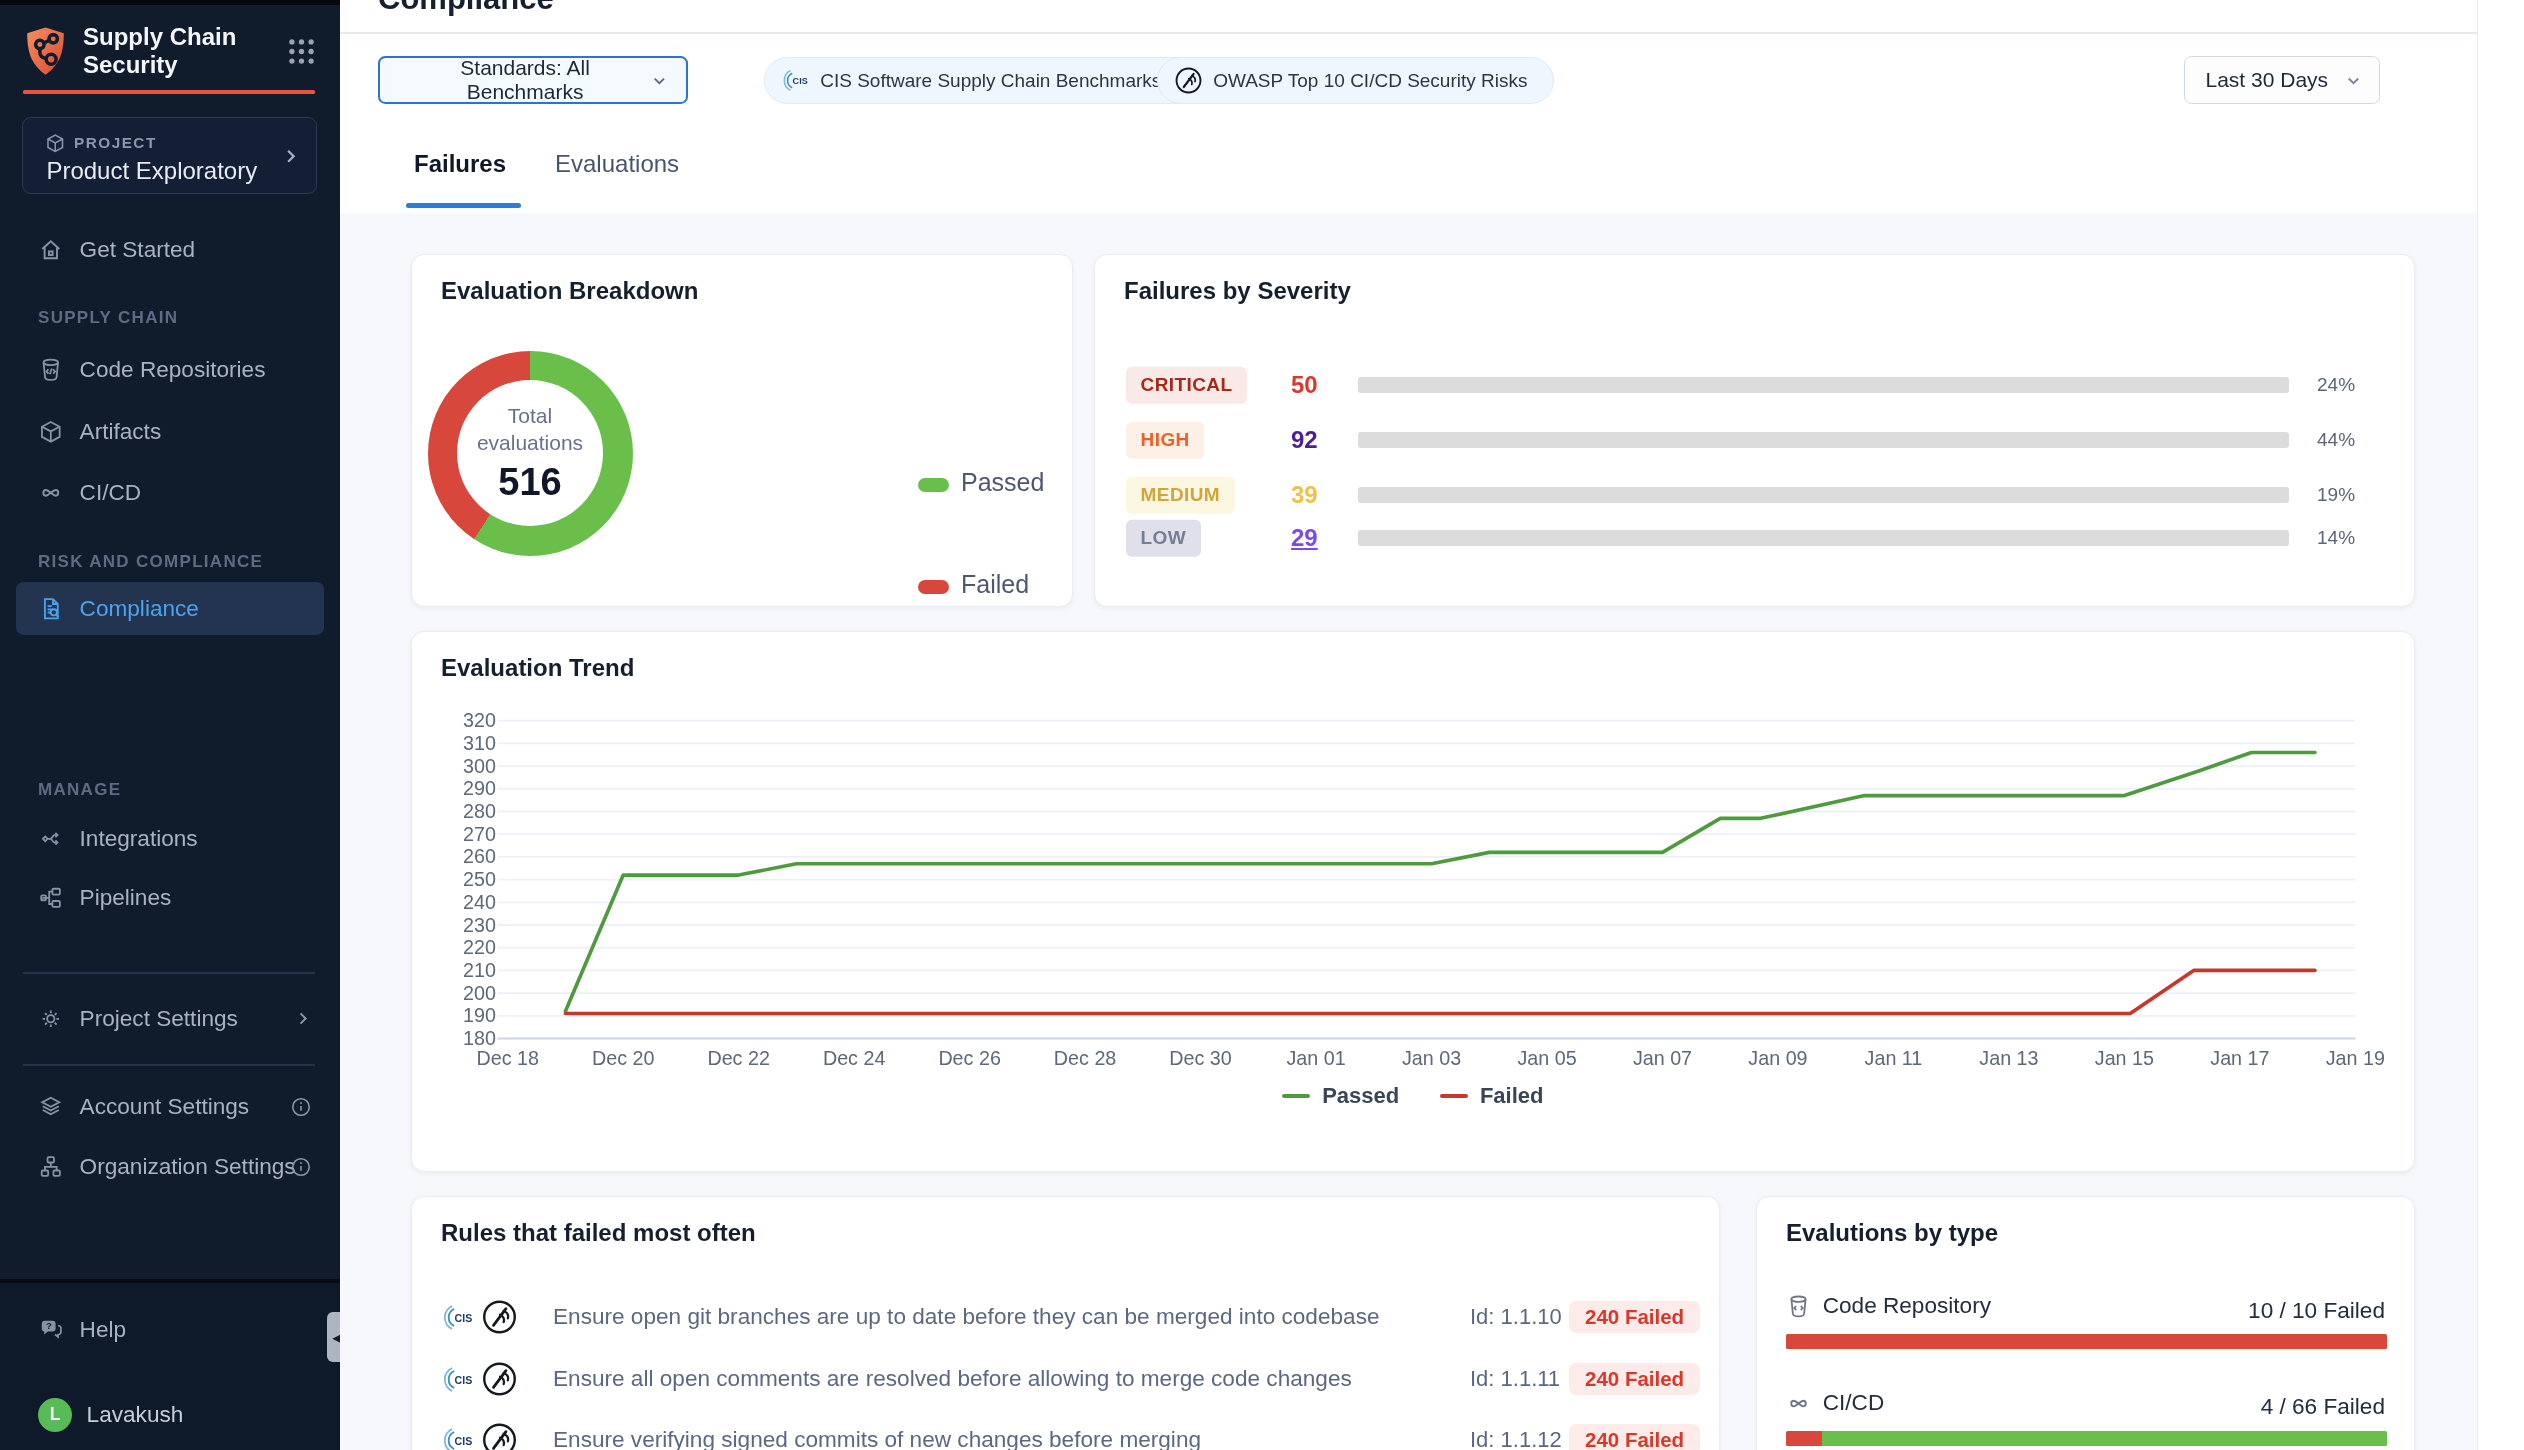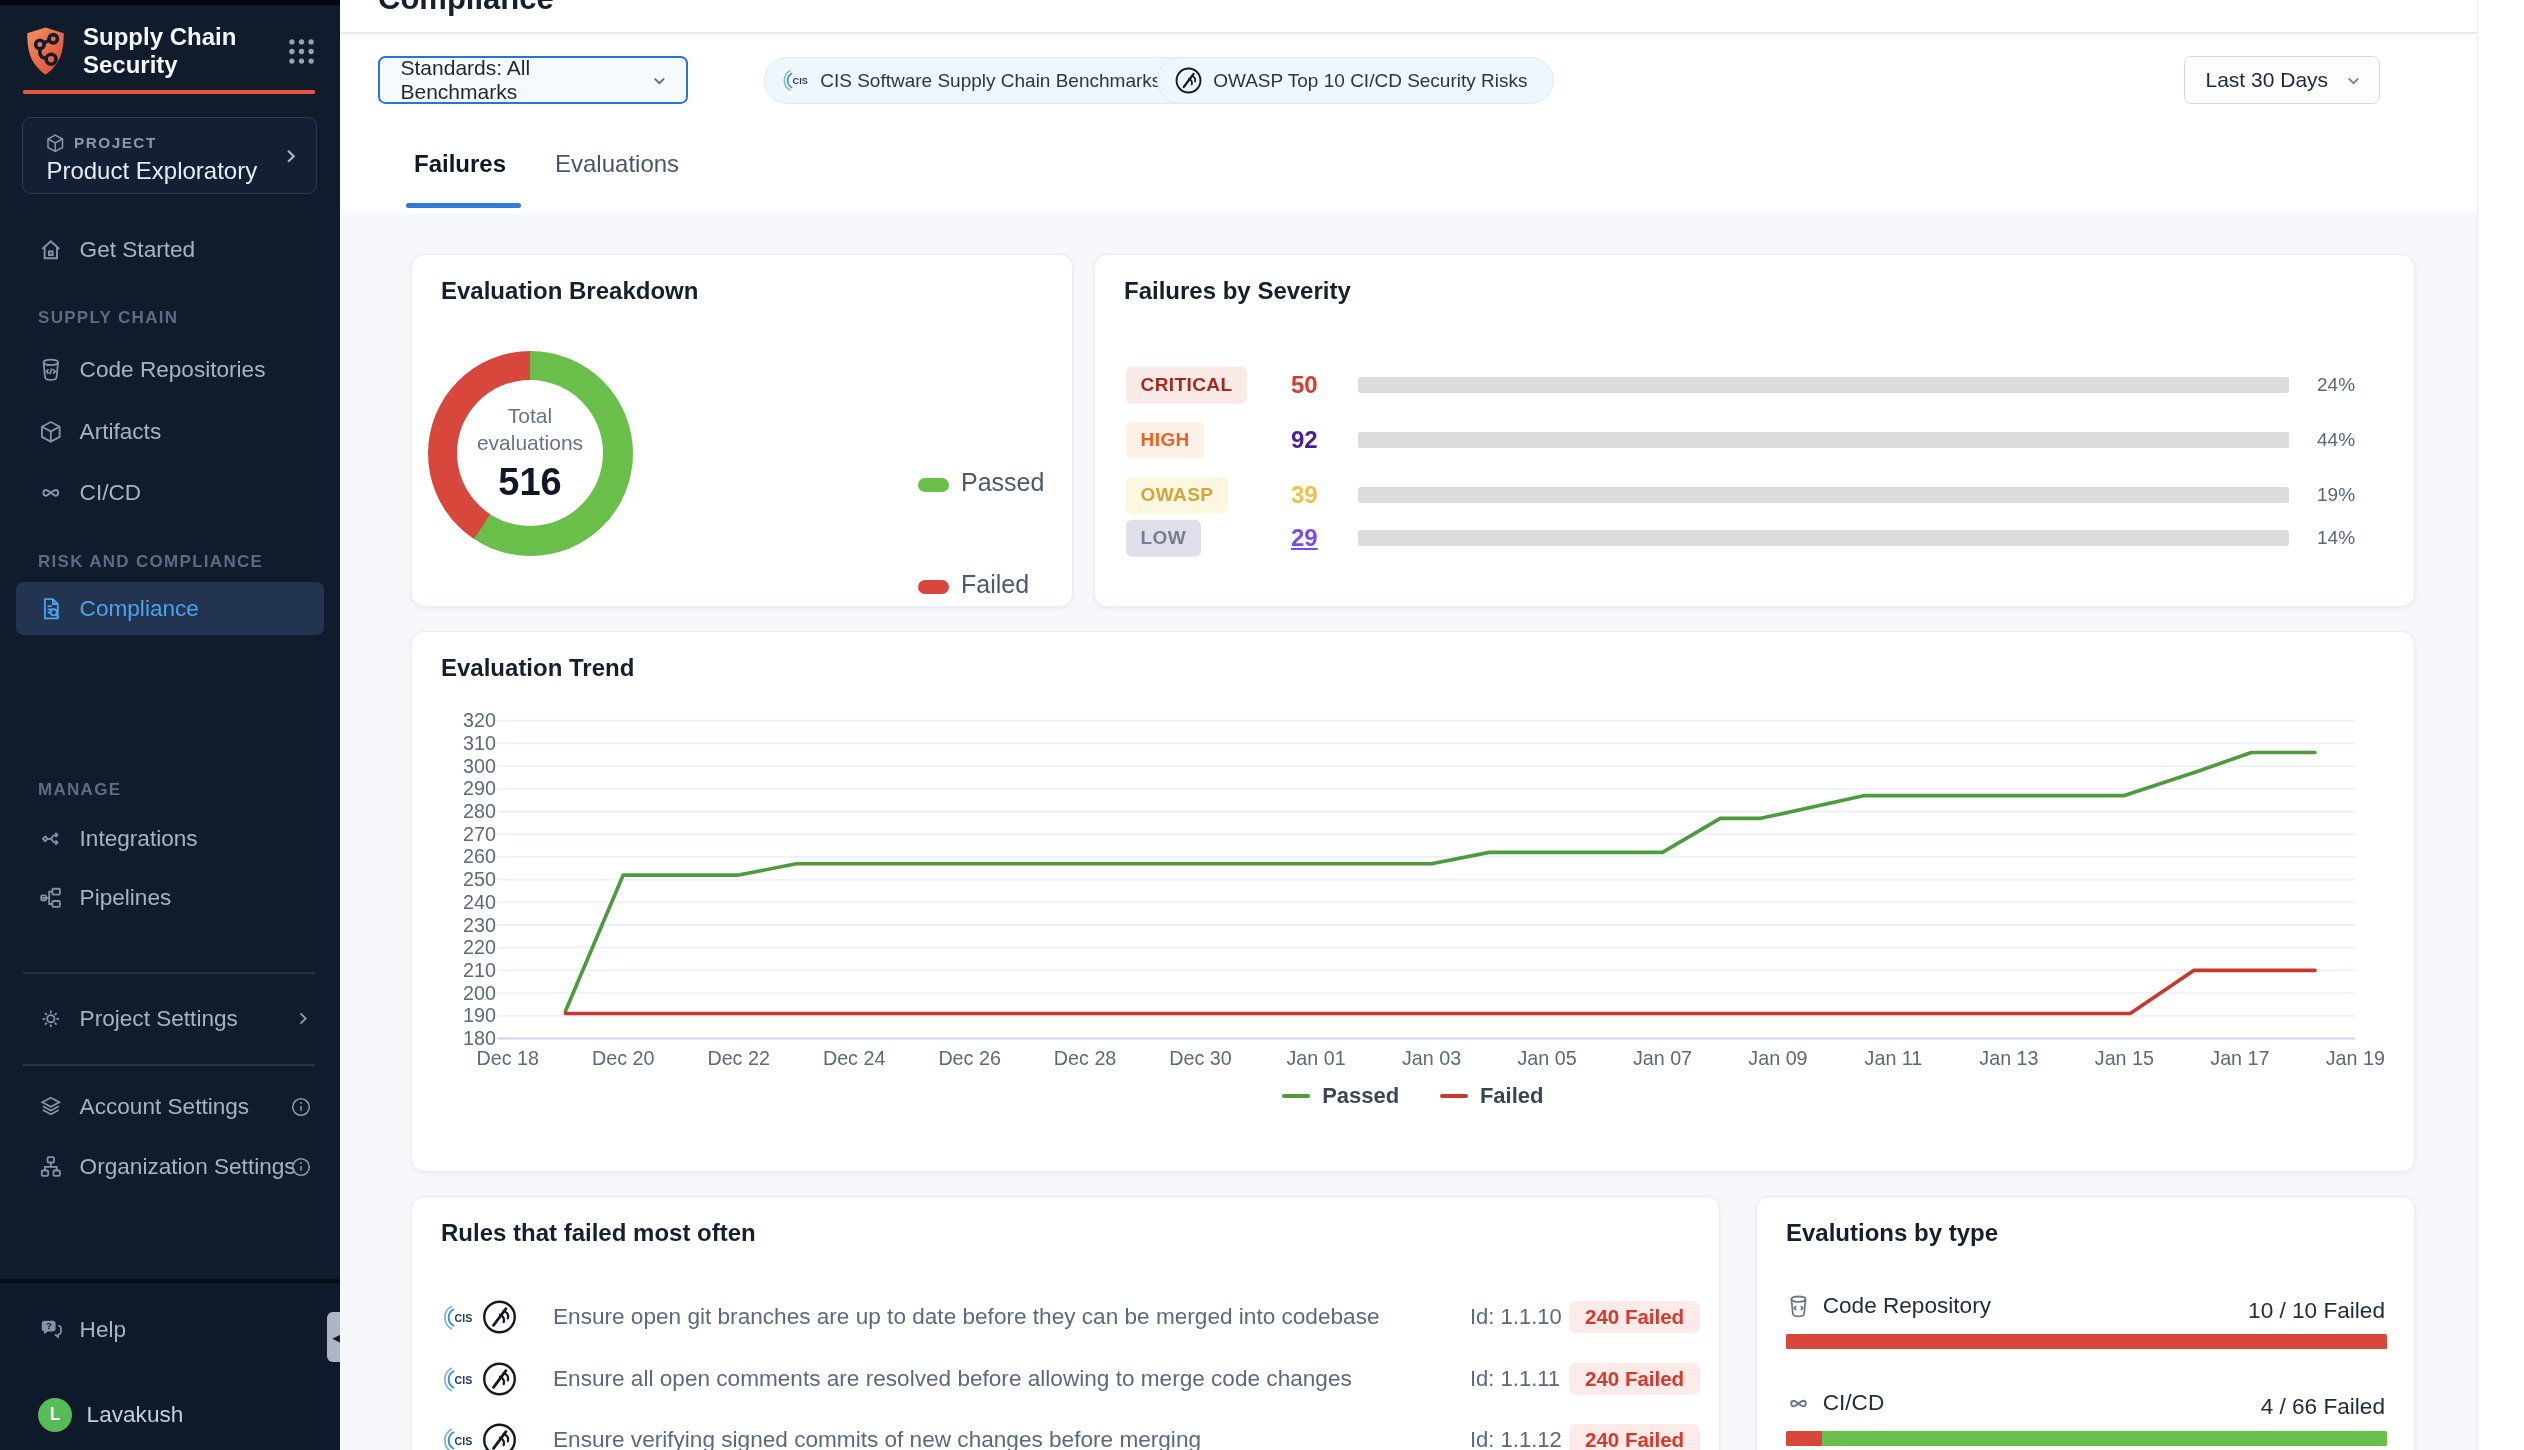--- a/index.html
+++ b/index.html
@@ -20,21 +20,21 @@
   .nav-active .ni{color:#4aa3ee;}
   .section-h{position:absolute;left:38px;color:#5f6b82;font-size:17px;letter-spacing:1.3px;font-weight:600;}
   .side-div{position:absolute;left:23.4px;width:292px;height:1.5px;background:#27334a;}
   .side-footer{position:absolute;left:0;top:1283px;width:340px;height:168px;background:#0e1929;}
   .side-footer-border{position:absolute;left:0;top:1279px;width:340px;height:4.4px;background:#060b14;}
   .avatar{width:34px;height:34px;border-radius:50%;background:#57bb57;color:#fff;font-size:17.5px;font-weight:700;display:flex;align-items:center;justify-content:center;flex:0 0 34px;}
   .collapse-handle{position:absolute;left:327px;top:1312px;width:20px;height:50px;background:#aeb4c0;border-radius:5.8px;display:flex;align-items:center;justify-content:center;color:#141b26;font-size:12.4px;}
   
   .page-title{position:absolute;left:378px;top:-19px;font-size:31px;font-weight:700;color:#16202e;}
   .hdr-div{position:absolute;left:340px;top:32px;width:2137px;height:1.5px;background:#e6e9ee;}
-  .std-select{position:absolute;left:378px;top:56px;width:310px;height:48px;border:2.2px solid #2a72d8;background:#f4faff;border-radius:7.3px;box-sizing:border-box;display:flex;align-items:center;justify-content:space-between;padding:0 17.5px 0 20.5px;font-size:21px;color:#1c2738;font-weight:500;}
+  .std-select{position:absolute;left:378px;top:56px;width:310px;height:48px;border:2.2px solid #2a72d8;background:#f4faff;border-radius:7.3px;box-sizing:border-box;display:flex;align-items:center;justify-content:space-between;padding:0 17.5px 0 20.5px;font-size:21px;color:#1c2738;font-weight:500;text-align:center;}
   .chip{position:absolute;top:57px;height:47px;background:#eef7fe;border:1.5px solid #dcebf6;border-radius:23.4px;box-sizing:border-box;display:inline-flex;align-items:center;gap:10.2px;padding:0 25px 0 16px;font-size:19px;color:#2a3546;font-weight:500;white-space:nowrap;}
   .date-select{position:absolute;left:2184px;top:56px;width:196px;height:48px;border:1.5px solid #d2d7df;background:#fdfdfe;border-radius:7.3px;box-sizing:border-box;display:flex;align-items:center;justify-content:space-between;padding:0 16px 0 20.5px;font-size:21px;color:#1c2738;font-weight:500;}
   .tab{position:absolute;top:150px;font-size:24px;color:#49556a;}
   .tab-active{font-weight:700;color:#101828;}
   .tab-underline{position:absolute;left:406px;top:203px;width:115px;height:5.1px;border-radius:2.9px;background:#2f7bd8;}
   .content-bg{position:absolute;left:340px;top:213px;width:2137px;height:1238px;background:#f6f8fb;}
   .gutter{position:absolute;left:2477px;top:0;width:48px;height:1451px;background:#ffffff;border-left:1.5px solid #e8ebf0;box-sizing:border-box;}
   
   .card{position:absolute;background:#fff;border:1.5px solid #e9ecf1;border-radius:13px;box-shadow:0 1.5px 4.4px rgba(20,30,50,.05);box-sizing:border-box;}
   .card-title{position:absolute;left:29px;top:22px;font-size:24px;font-weight:700;color:#161f2c;margin:0;}
@@ -334,21 +334,21 @@
         <span class="sev-track" style="background: rgb(220, 220, 220);"><span class="sev-fill" style="width: 24%; background: linear-gradient(90deg, rgb(239, 179, 171), rgb(206, 53, 38));"></span></span>
         <span class="sev-pct">24%</span>
       </div>
       <div class="sev-row" style="top:163px">
         <span class="sev-badge" style="background: rgb(253, 241, 231); color: rgb(236, 97, 38);">HIGH</span>
         <span class="sev-count" style="color: #4c1d95;">92</span>
         <span class="sev-track" style="background: rgb(220, 220, 220);"><span class="sev-fill" style="width: 44%; background: linear-gradient(90deg, rgb(248, 208, 168), rgb(236, 123, 51));"></span></span>
         <span class="sev-pct">44%</span>
       </div>
       <div class="sev-row" style="top:218px">
-        <span class="sev-badge" style="background: rgb(252, 247, 225); color: rgb(210, 165, 58);">OWASP</span>
+        <span class="sev-badge" style="background: rgb(252, 247, 225); color: rgb(210, 165, 58);">MEDIUM</span>
         <span class="sev-count" style="color: rgb(240, 192, 76);">39</span>
         <span class="sev-track" style="background: rgb(220, 220, 220);"><span class="sev-fill" style="width: 19%; background: linear-gradient(90deg, rgb(251, 240, 187), rgb(242, 202, 77));"></span></span>
         <span class="sev-pct">19%</span>
       </div>
       <div class="sev-row" style="top:261px">
         <span class="sev-badge" style="background: rgb(224, 224, 234); color: rgb(117, 125, 146);">LOW</span>
         <span class="sev-count" style="color: rgb(122, 75, 232); text-decoration: underline;">29</span>
         <span class="sev-track" style="background: rgb(220, 220, 220);"><span class="sev-fill" style="width: 14%; background: linear-gradient(90deg, rgb(207, 178, 242), rgb(111, 66, 224));"></span></span>
         <span class="sev-pct">14%</span>
       </div>

